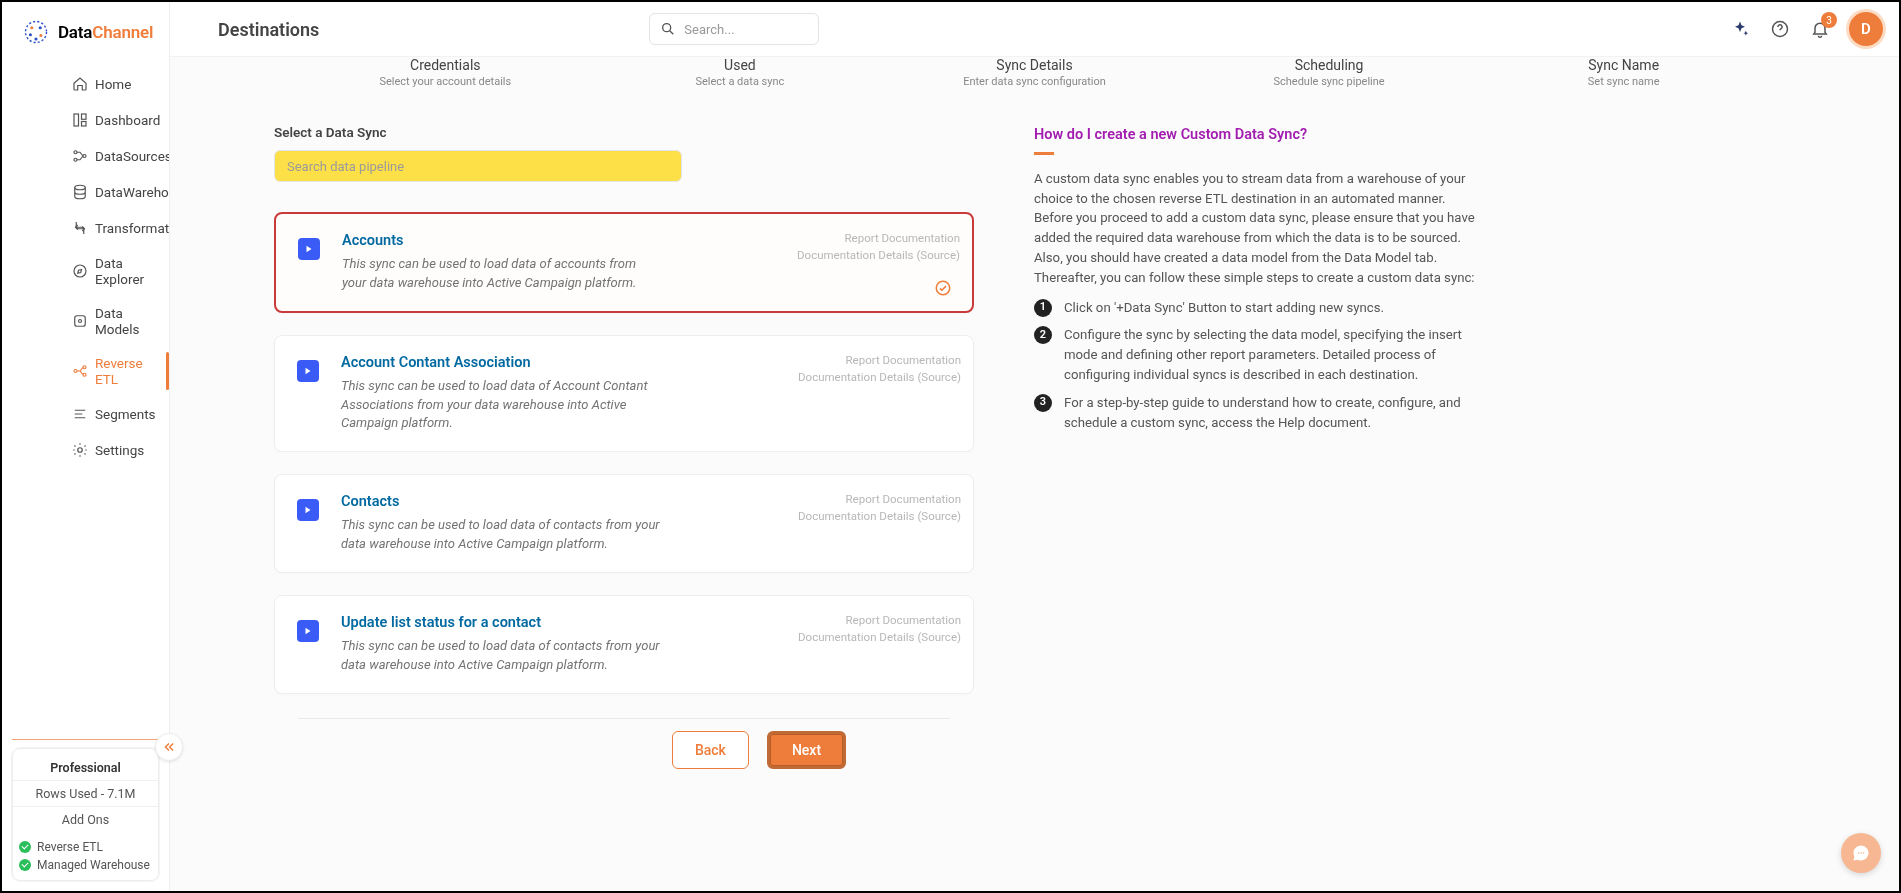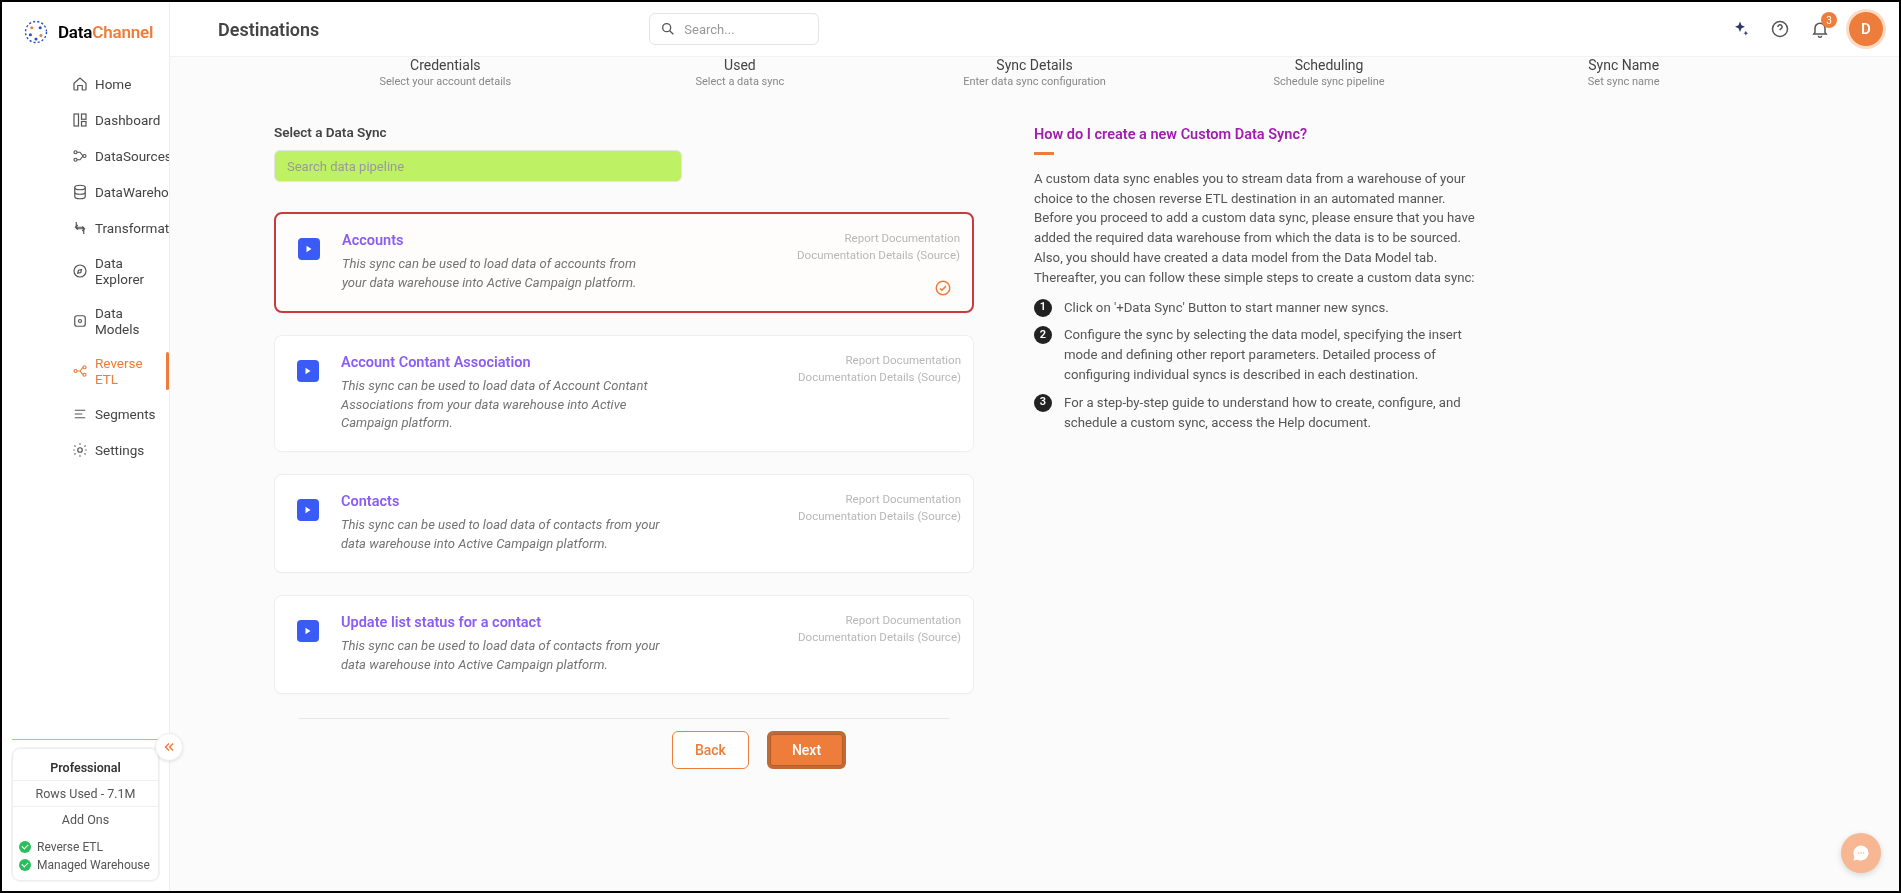--- a/index.html
+++ b/index.html
@@ -58,29 +58,29 @@
   
   .content{flex:1;overflow:auto;padding:0 48px 20px 48px;background:#fbfbfc;}
   
   .wizard{display:flex;justify-content:space-between;padding:0 100px;gap:40px;}
   .wiz-step{text-align:center;flex:1;}
   .wiz-title{font-size:14px;color:#444;}
   .wiz-sub{font-size:11px;color:#888;margin-top:2px;}
   .body-row{display:flex;gap:60px;margin-top:36px;align-items:flex-start;}
   .left-col{width:700px;margin-left:56px;flex:none;}
   .section-title{font-size:13.5px;font-weight:600;color:#444;margin-bottom:10px;}
-  .pipe-search{width:408px;height:32px;border:1px solid var(--border);border-radius:6px;padding:12px 12px;font-size:13px;color:#555;outline:none;background:#bef264;}
+  .pipe-search{width:408px;height:32px;border:1px solid var(--border);border-radius:6px;padding:12px 12px;font-size:13px;color:#555;outline:none;background:#fde047;}
   .pipe-search::placeholder{color:#9a9a9a;}
   .cards{margin-top:30px;display:flex;flex-direction:column;gap:22px;}
   .card{background:#fff;border:1px solid #eee;border-radius:8px;padding:18px 22px 18px 22px;display:flex;gap:22px;position:relative;box-shadow:0 1px 2px rgba(0,0,0,.02);cursor:pointer;}
   .card.selected{border:2.5px solid #c93a3a;background:#fffdfb;}
   .card-icon{width:22px;height:22px;background:var(--blue);border-radius:4px;flex:none;display:flex;align-items:center;justify-content:center;margin-top:6px;}
   .card-icon svg{fill:#fff;}
   .card-body{flex:1;min-width:0;}
-  .card-title{font-size:14.5px;font-weight:600;color:#8b5cf6;margin-bottom:6px;}
+  .card-title{font-size:14.5px;font-weight:600;color:#0369a1;margin-bottom:6px;}
   .card-desc{font-size:13px;color:#737373;line-height:1.45;max-width:320px;font-style:italic;}
   .card-links{position:absolute;right:12px;top:16px;text-align:right;font-size:11.5px;color:#b7b7b7;line-height:1.5;}
   .card-links span{display:block;cursor:pointer;}
   .card-check{position:absolute;right:20px;bottom:14px;width:18px;height:18px;}
   .divider{height:1px;background:#e8e8e8;margin:24px 24px 10px 24px;}
   .footer-btns{display:flex;gap:18px;justify-content:center;margin-top:12px;margin-left:270px;}
   .btn{height:38px;padding:4px 22px;border-radius:6px;font-size:14px;font-weight:500;cursor:pointer;display:flex;align-items:center;justify-content:center;}
   .btn-outline{border:1px solid var(--orange);color:var(--orange);background:#fff;}
   .btn-primary{border:3px solid #c06a36;background:var(--orange);color:#fff;box-shadow:0 0 0 1px #b85c27 inset;}
   
@@ -355,21 +355,21 @@
         </div>
 
         <div class="help">
           <h3>How do I create a new Custom Data Sync?</h3>
           <div class="help-underline"></div>
           <div>A custom data sync enables you to stream data from a warehouse of your choice to the chosen reverse ETL destination in an automated manner. Before you proceed to add a custom data sync, please ensure that you have added the required data warehouse from which the data is to be sourced. Also, you should have created a data model from the Data Model tab.</div>
           <div>Thereafter, you can follow these simple steps to create a custom data sync:</div>
           <ol>
             <li>
                 <span class="bullet">1</span>
-                <span>Click on '+Data Sync' Button to start manner new syncs.</span>
+                <span>Click on '+Data Sync' Button to start adding new syncs.</span>
               </li>
             <li>
                 <span class="bullet">2</span>
                 <span>Configure the sync by selecting the data model, specifying the insert mode and defining other report parameters. Detailed process of configuring individual syncs is described in each destination.</span>
               </li>
             <li>
                 <span class="bullet">3</span>
                 <span>For a step-by-step guide to understand how to create, configure, and schedule a custom sync, access the Help document.</span>
               </li>
           </ol>

